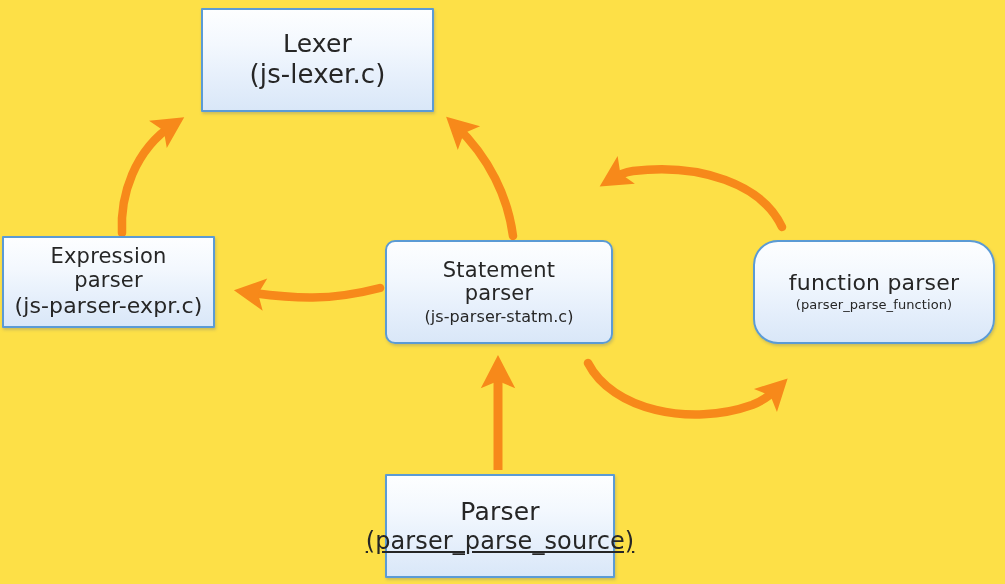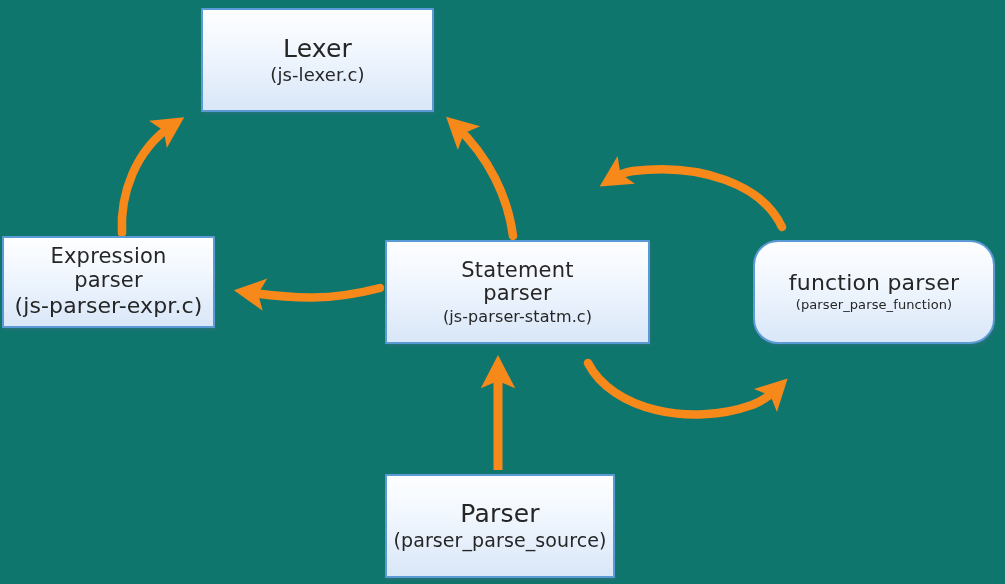--- a/index.html
+++ b/index.html
@@ -7,21 +7,21 @@
     padding: 0;
     background: #ffffff;
   }
   body {
     font-family: "DejaVu Sans", "Liberation Sans", sans-serif;
   }
   #canvas {
     position: relative;
     width: 1005px;
     height: 584px;
-    background: #0f766e;
+    background: #fde047;
     overflow: hidden;
   }
   #arrow-layer {
     position: absolute;
     left: 0;
     top: 0;
     width: 1005px;
     height: 584px;
   }
   .node {
@@ -48,37 +48,37 @@
     color: #262626;
     text-align: center;
     line-height: 1.12;
     letter-spacing: 0.1px;
     margin-top: 2px;
   }
 
   
   #node-lexer       { left: 201px; top: 8px;   width: 233px; height: 104px; }
   #node-lexer .node-title { font-size: 25px; }
-  #node-lexer .node-sub   { font-size: 18px; }
+  #node-lexer .node-sub   { font-size: 26px; }
 
   #node-expression  { left: 2px;   top: 236px; width: 213px; height: 92px; }
   #node-expression .node-title { font-size: 21px; }
   #node-expression .node-sub   { font-size: 22px; }
 
-  #node-statement   { left: 385px; top: 240px; width: 265px; height: 104px; }
+  #node-statement   { left: 385px; top: 240px; width: 228px; height: 104px; border-radius: 10px; }
   #node-statement .node-title { font-size: 21px; }
   #node-statement .node-sub   { font-size: 16px; }
 
   #node-function    { left: 753px; top: 240px; width: 242px; height: 104px; border-radius: 25px; }
   #node-function .node-title { font-size: 22px; }
   #node-function .node-sub   { font-size: 13px; }
 
   #node-parser      { left: 385px; top: 474px; width: 230px; height: 104px; }
   #node-parser .node-title { font-size: 25px; }
-  #node-parser .node-sub   { font-size: 19px; }
+  #node-parser .node-sub   { font-size: 24px; text-decoration: underline; }
 </style>
 </head>
 <body>
 
 <div id="canvas">
 
   <svg id="arrow-layer" viewBox="0 0 1005 584" xmlns="http://www.w3.org/2000/svg">
     <defs>
       <marker id="ah" viewBox="0 0 12 12" refX="7.2" refY="6" markerWidth="4.1" markerHeight="4.1" orient="auto-start-reverse">
         <path d="M 0.6 0.4 L 11.4 6 L 0.6 11.6 L 3.0 6 Z" fill="#f7891a"></path>

